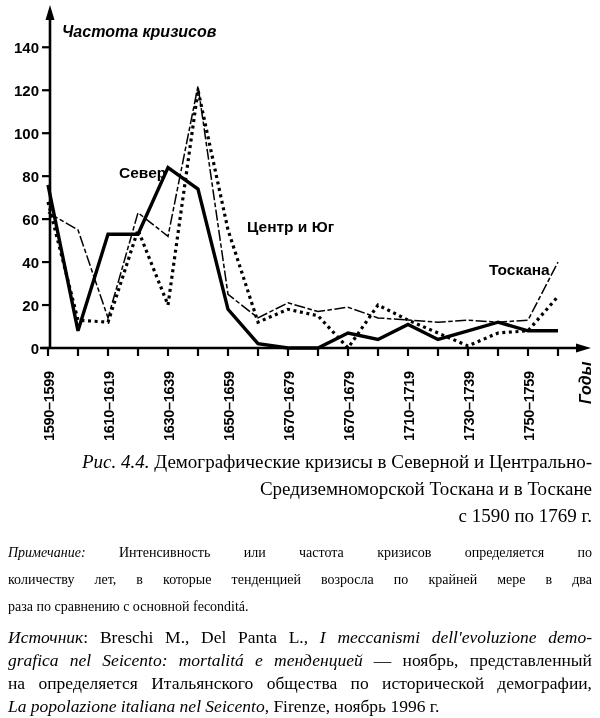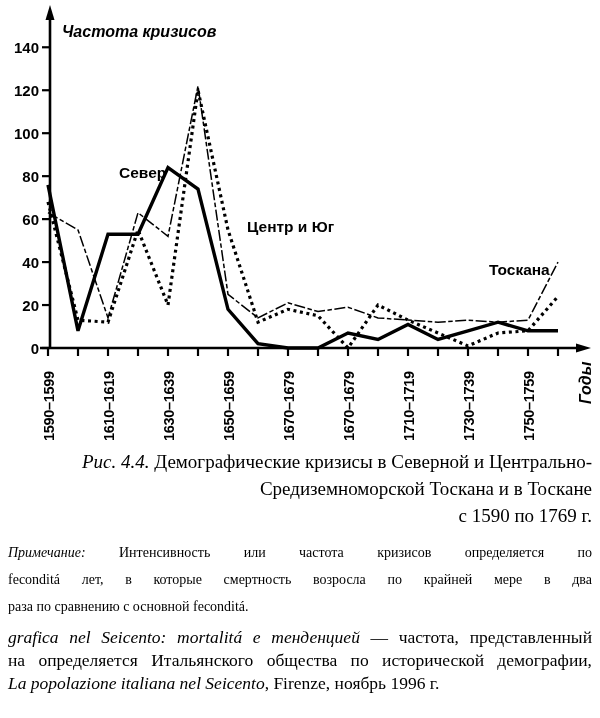--- a/index.html
+++ b/index.html
@@ -82,21 +82,22 @@
         <text x="489" y="275" class="slabel">Тоскана</text>
       </svg>
   </div>
   <div class="caption" id="caption">
       <div><span class="it">Рис. 4.4.</span><span> Демографические кризисы в Северной и Центрально-</span></div>
       <div><span>Средиземноморской Тоскана и в Тоскане</span></div>
       <div><span>с 1590 по 1769 г.</span></div>
     </div>
   <div class="para" id="note">
       <div class="jl"><span class="it">Примечание:</span><span> Интенсивность или частота кризисов определяется по</span></div>
-      <div class="jl"><span>feconditá лет, в которые смертность возросла по крайней мере в два</span></div>
+      <div class="jl"><span>количеству лет, в которые тенденцией возросла по крайней мере в два</span></div>
       <div><span>раза по сравнению с основной feconditá.</span></div>
     </div>
   <div class="para src" id="source">
-      <div class="jl"><span class="it">grafica nel Seicento: mortalitá e тенденцией</span><span> — частота, представленный</span></div>
+      <div class="jl"><span class="it">Источник</span><span>: Breschi M., Del Panta L., </span><span class="it">I meccanismi dell'evoluzione demo-</span></div>
+      <div class="jl"><span class="it">grafica nel Seicento: mortalitá e тенденцией</span><span> — ноябрь, представленный</span></div>
       <div class="jl"><span>на определяется Итальянского общества по исторической демографии,</span></div>
       <div><span class="it">La popolazione italiana nel Seicento</span><span>, Firenze, ноябрь 1996 г.</span></div>
     </div>
 </div>
 
 </body></html>

